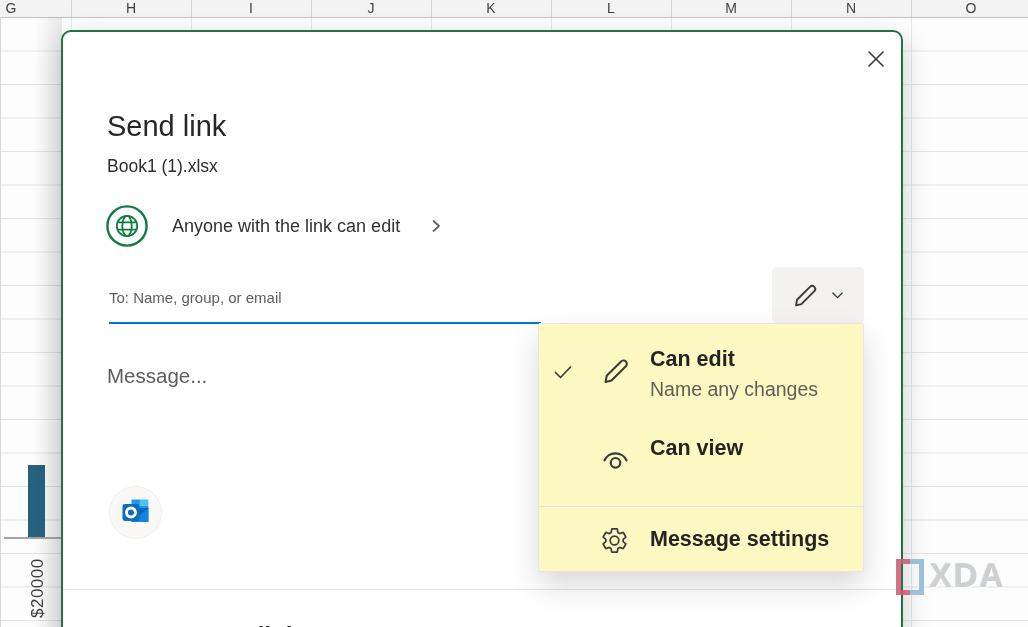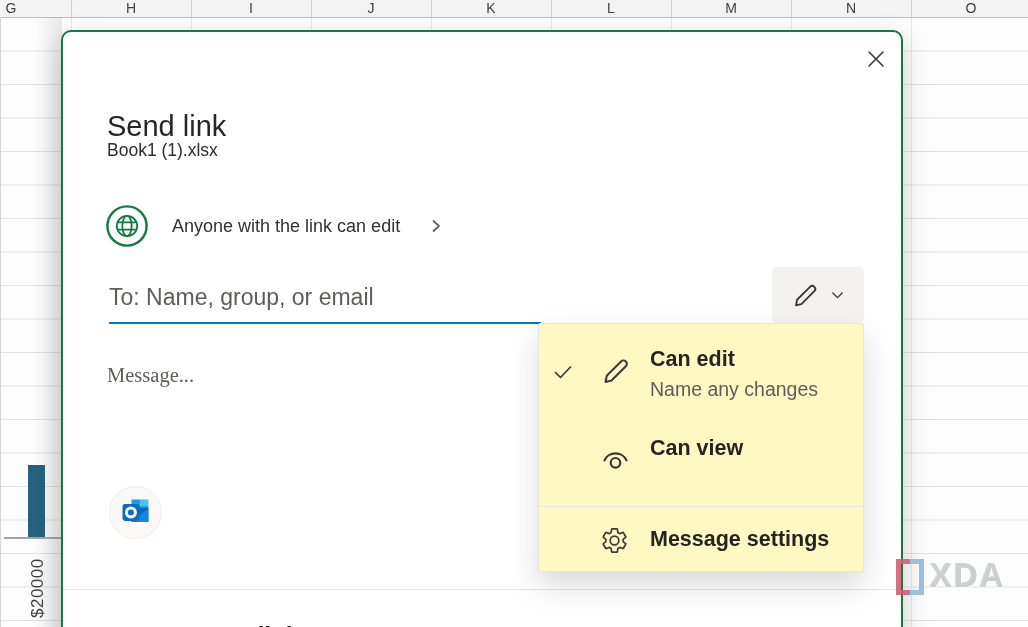--- a/index.html
+++ b/index.html
@@ -56,44 +56,44 @@
     position:absolute;left:61px;top:30px;width:842px;height:700px;
     background:#ffffff;border:2.5px solid #217346;border-radius:10px;
     box-shadow:0 10px 28px rgba(0,0,0,0.2);
     box-sizing:border-box;z-index:5;
   }
   .close-btn{
     position:absolute;left:796px;top:10px;width:34px;height:34px;
     background:transparent;border:none;padding:3px;cursor:pointer;
   }
   .dlg-title{position:absolute;left:44px;top:78px;font-size:29px;font-weight:400;color:#262625;}
-  .dlg-filename{position:absolute;left:44px;top:108px;font-size:17.5px;color:#2f2e2d;}
+  .dlg-filename{position:absolute;left:44px;top:124px;font-size:17.5px;color:#2f2e2d;}
   .link-perm-row{
     position:absolute;left:42px;top:170px;width:480px;height:48px;
     display:flex;align-items:center;background:transparent;border:none;cursor:pointer;
     font-family:inherit;text-align:left;padding:0;
   }
   .globe-wrap{width:44px;height:44px;flex:0 0 44px;}
   .link-perm-label{margin-left:23px;font-size:18px;color:#333231;}
   .chev-right{margin-left:27px;display:flex;align-items:center;}
   .to-field{
     position:absolute;left:46px;top:240px;width:432px;height:50px;
     border:none;border-bottom:2px solid #0077c8;outline:none;
-    font-size:23px;color:#323130;font-family:inherit;background:transparent;padding:0;
+    font-size:15px;color:#323130;font-family:inherit;background:transparent;padding:0;
   }
   .to-field::placeholder{color:#5f5d5b;opacity:1;}
   .perm-btn{
     position:absolute;left:709px;top:235px;width:92px;height:56px;
     background:#f3f2f1;border:none;border-radius:5px;cursor:pointer;
     display:flex;align-items:center;justify-content:center;gap:10px;
   }
   .msg-field{
     position:absolute;left:44px;top:332px;width:620px;height:70px;
     border:none;outline:none;resize:none;background:transparent;
-    font-size:20.5px;color:#323130;font-family:Liberation Serif, serif;padding:0;
+    font-size:20.5px;color:#323130;font-family:Liberation Sans, sans-serif;padding:0;
   }
   .msg-field::placeholder{color:#5f5d5b;opacity:1;}
   .outlook-btn{
     position:absolute;left:46px;top:454px;width:53px;height:53px;border-radius:50%;
     background:#fbf9f8;border:1px solid #f0edeb;cursor:pointer;
     display:flex;align-items:center;justify-content:center;padding:0;
   }
   .dlg-divider{position:absolute;left:0px;top:557px;width:100%;height:1px;background:#e7e5e3;}
   .copy-link-label{position:absolute;left:128px;top:590px;font-size:24px;font-weight:700;color:#252423;}
   

